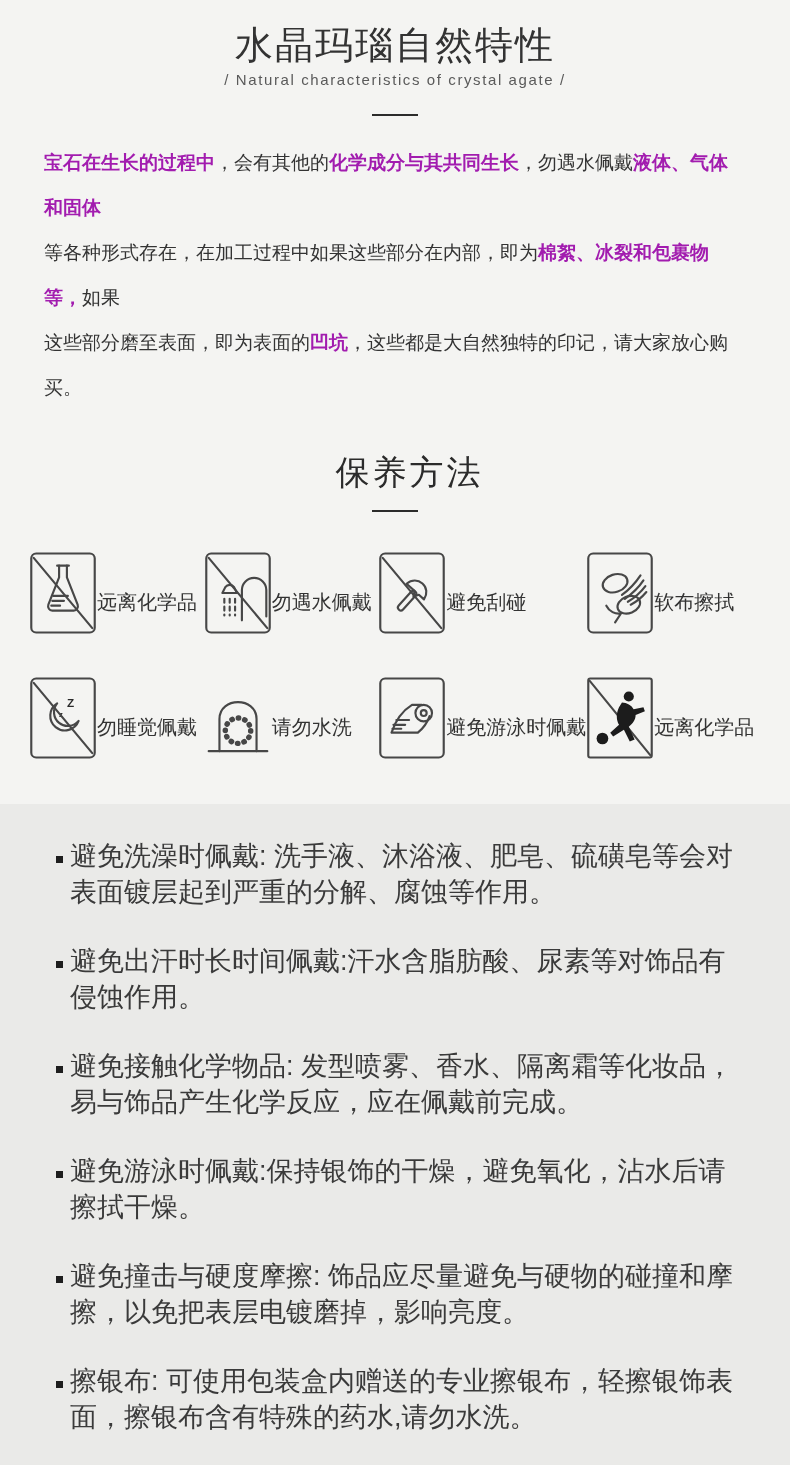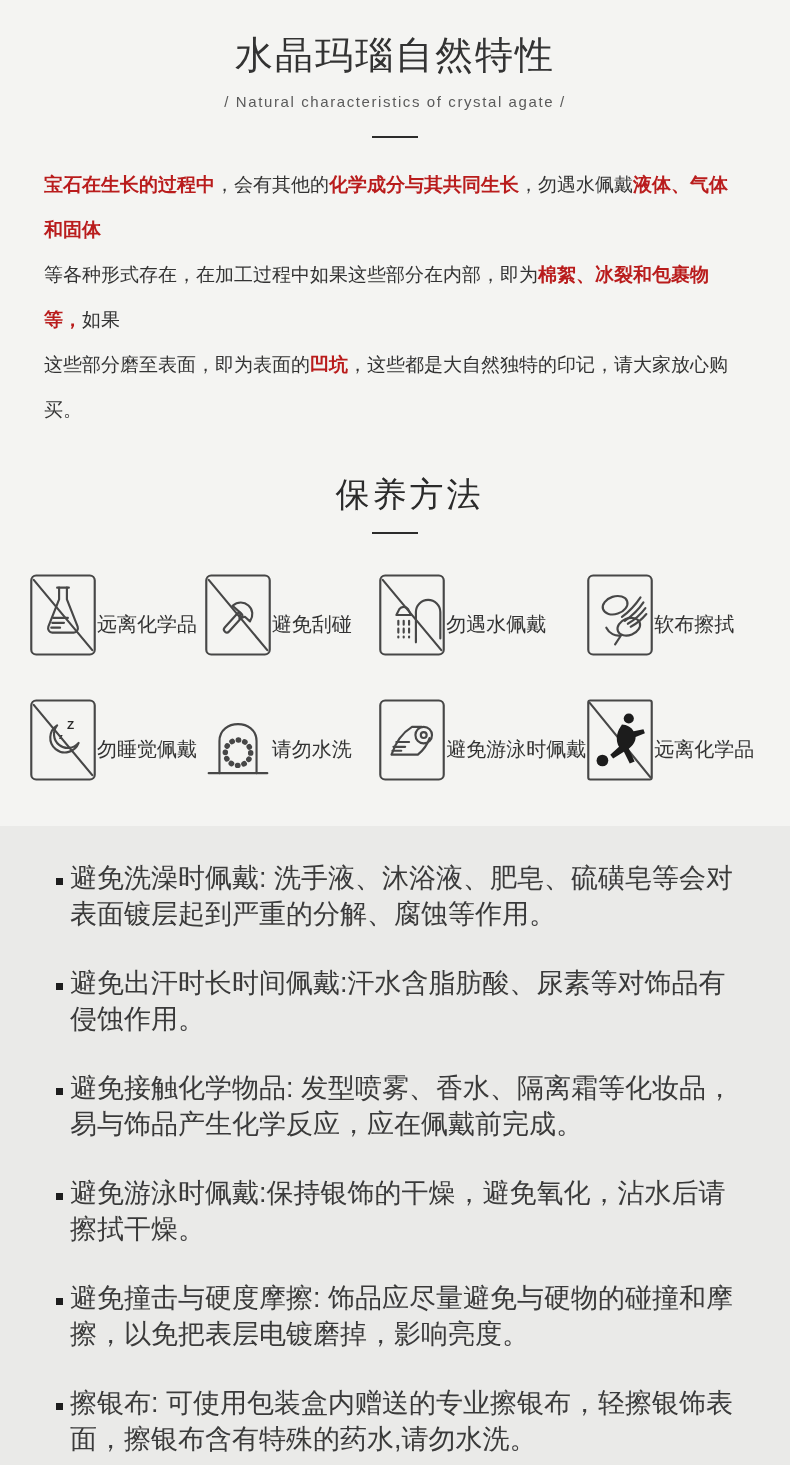--- a/index.html
+++ b/index.html
@@ -3,36 +3,36 @@
 <meta charset="utf-8">
 <style>
   html,body{margin:0;padding:0;background:#ffffff;}
   .page{
     width:790px;height:1465px;overflow:hidden;
     background:#f4f4f2;
     font-family:"Liberation Sans","DejaVu Sans",sans-serif;
     position:relative;
   }
   .page-title{
-    margin:30px 0 0;text-align:center;
+    margin:20px 0 0;text-align:center;
     font-size:38px;font-weight:500;color:#333;letter-spacing:2px;
   }
   .page-subtitle{
-    margin-top:12px;text-align:center;
+    text-align:center;
     font-size:15px;color:#5a5a5a;letter-spacing:1.6px;
   }
   .divider{
     width:46px;height:2px;background:#2b2b2b;margin:26px auto 0;
   }
   .divider.small{margin:14px auto 0;}
   .intro{
     width:702px;margin:24px auto 0;
     font-size:19px;line-height:45px;color:#333;
   }
-  .intro .b{font-weight:bold;color:#b91c1c;}
+  .intro .b{font-weight:bold;color:#a21caf;}
   .care-title{
     margin:40px 0 0;text-align:center;
     font-size:34px;font-weight:400;color:#2b2b2b;letter-spacing:3px;padding-left:29px;
   }
   .icon-grid{
     width:732px;margin:40px auto 0;
     display:grid;grid-template-columns:repeat(4,1fr);row-gap:43px;
   }
   .icon-cell{display:flex;align-items:center;}
   .icon-box{width:68px;height:82px;}
@@ -79,40 +79,40 @@
     <path d="M24 45 h15 M23 50 h12 M22 55 h9" fill="none" stroke="#474747" stroke-width="2.2" stroke-linecap="round" stroke-linejoin="round"></path>
     <path d="M4 6 L64 78" fill="none" stroke="#474747" stroke-width="2.2" stroke-linecap="round" stroke-linejoin="round"></path>
           </svg>
         </div>
         <div class="icon-label">远离化学品</div>
       </div>
       <div class="icon-cell">
         <div class="icon-box">
           <svg viewBox="0 0 68 84">
             <rect x="1.5" y="1.5" width="65" height="81" rx="5" fill="none" stroke="#474747" stroke-width="2.2" stroke-linecap="round" stroke-linejoin="round"></rect>
+    <path d="M38 70 V39 a12.5 12.5 0 0 1 25 0 V66" fill="none" stroke="#474747" stroke-width="2.2" stroke-linecap="round" stroke-linejoin="round"></path>
+    <path d="M18 42 h15 l-3 -6 a5.5 5.5 0 0 0 -9 0 z" fill="none" stroke="#474747" stroke-width="2.2" stroke-linecap="round" stroke-linejoin="round"></path>
+    <path d="M20 48 v17 M25.5 48 v17 M31 48 v17" fill="none" stroke="#474747" stroke-width="2.2" stroke-linecap="round" stroke-linejoin="round" stroke-dasharray="4 4"></path>
+    <path d="M4 6 L64 78" fill="none" stroke="#474747" stroke-width="2.2" stroke-linecap="round" stroke-linejoin="round"></path>
+          </svg>
+        </div>
+        <div class="icon-label">勿遇水佩戴</div>
+      </div>
+      <div class="icon-cell">
+        <div class="icon-box">
+          <svg viewBox="0 0 68 84">
+            <rect x="1.5" y="1.5" width="65" height="81" rx="5" fill="none" stroke="#474747" stroke-width="2.2" stroke-linecap="round" stroke-linejoin="round"></rect>
     <g transform="rotate(42 36 42)">
       <rect x="33" y="40" width="6" height="25" rx="3" fill="none" stroke="#474747" stroke-width="2.2" stroke-linecap="round" stroke-linejoin="round"></rect>
       <path d="M24 40 c1 -7 6 -11 12 -11 6 0 11 4 12 11 h-7 l-3 5 -3 -5 z" fill="none" stroke="#474747" stroke-width="2.2" stroke-linecap="round" stroke-linejoin="round"></path>
     </g>
     <path d="M4 6 L64 78" fill="none" stroke="#474747" stroke-width="2.2" stroke-linecap="round" stroke-linejoin="round"></path>
           </svg>
         </div>
         <div class="icon-label">避免刮碰</div>
-      </div>
-      <div class="icon-cell">
-        <div class="icon-box">
-          <svg viewBox="0 0 68 84">
-            <rect x="1.5" y="1.5" width="65" height="81" rx="5" fill="none" stroke="#474747" stroke-width="2.2" stroke-linecap="round" stroke-linejoin="round"></rect>
-    <path d="M38 70 V39 a12.5 12.5 0 0 1 25 0 V66" fill="none" stroke="#474747" stroke-width="2.2" stroke-linecap="round" stroke-linejoin="round"></path>
-    <path d="M18 42 h15 l-3 -6 a5.5 5.5 0 0 0 -9 0 z" fill="none" stroke="#474747" stroke-width="2.2" stroke-linecap="round" stroke-linejoin="round"></path>
-    <path d="M20 48 v17 M25.5 48 v17 M31 48 v17" fill="none" stroke="#474747" stroke-width="2.2" stroke-linecap="round" stroke-linejoin="round" stroke-dasharray="4 4"></path>
-    <path d="M4 6 L64 78" fill="none" stroke="#474747" stroke-width="2.2" stroke-linecap="round" stroke-linejoin="round"></path>
-          </svg>
-        </div>
-        <div class="icon-label">勿遇水佩戴</div>
       </div>
       <div class="icon-cell">
         <div class="icon-box">
           <svg viewBox="0 0 68 84">
             <rect x="1.5" y="1.5" width="65" height="81" rx="5" fill="none" stroke="#474747" stroke-width="2.2" stroke-linecap="round" stroke-linejoin="round"></rect>
     <ellipse cx="29" cy="32" rx="13" ry="9" transform="rotate(-18 29 32)" fill="none" stroke="#474747" stroke-width="2.2" stroke-linecap="round" stroke-linejoin="round"></ellipse>
     <ellipse cx="43" cy="54" rx="12" ry="8.5" transform="rotate(-22 43 54)" fill="none" stroke="#474747" stroke-width="2.2" stroke-linecap="round" stroke-linejoin="round"></ellipse>
     <path d="M55 24 C49 33 43 39 36 44 M58 29 C52 38 46 43 39 48 M60 35 C54 43 49 47 42 51 M61 41 C56 47 51 51 45 54" fill="none" stroke="#474747" stroke-width="2.2" stroke-linecap="round" stroke-linejoin="round"></path>
     <path d="M20 55 c3 6 9 9 15 8 l-6 9" fill="none" stroke="#474747" stroke-width="2.2" stroke-linecap="round" stroke-linejoin="round"></path>
   </svg>

